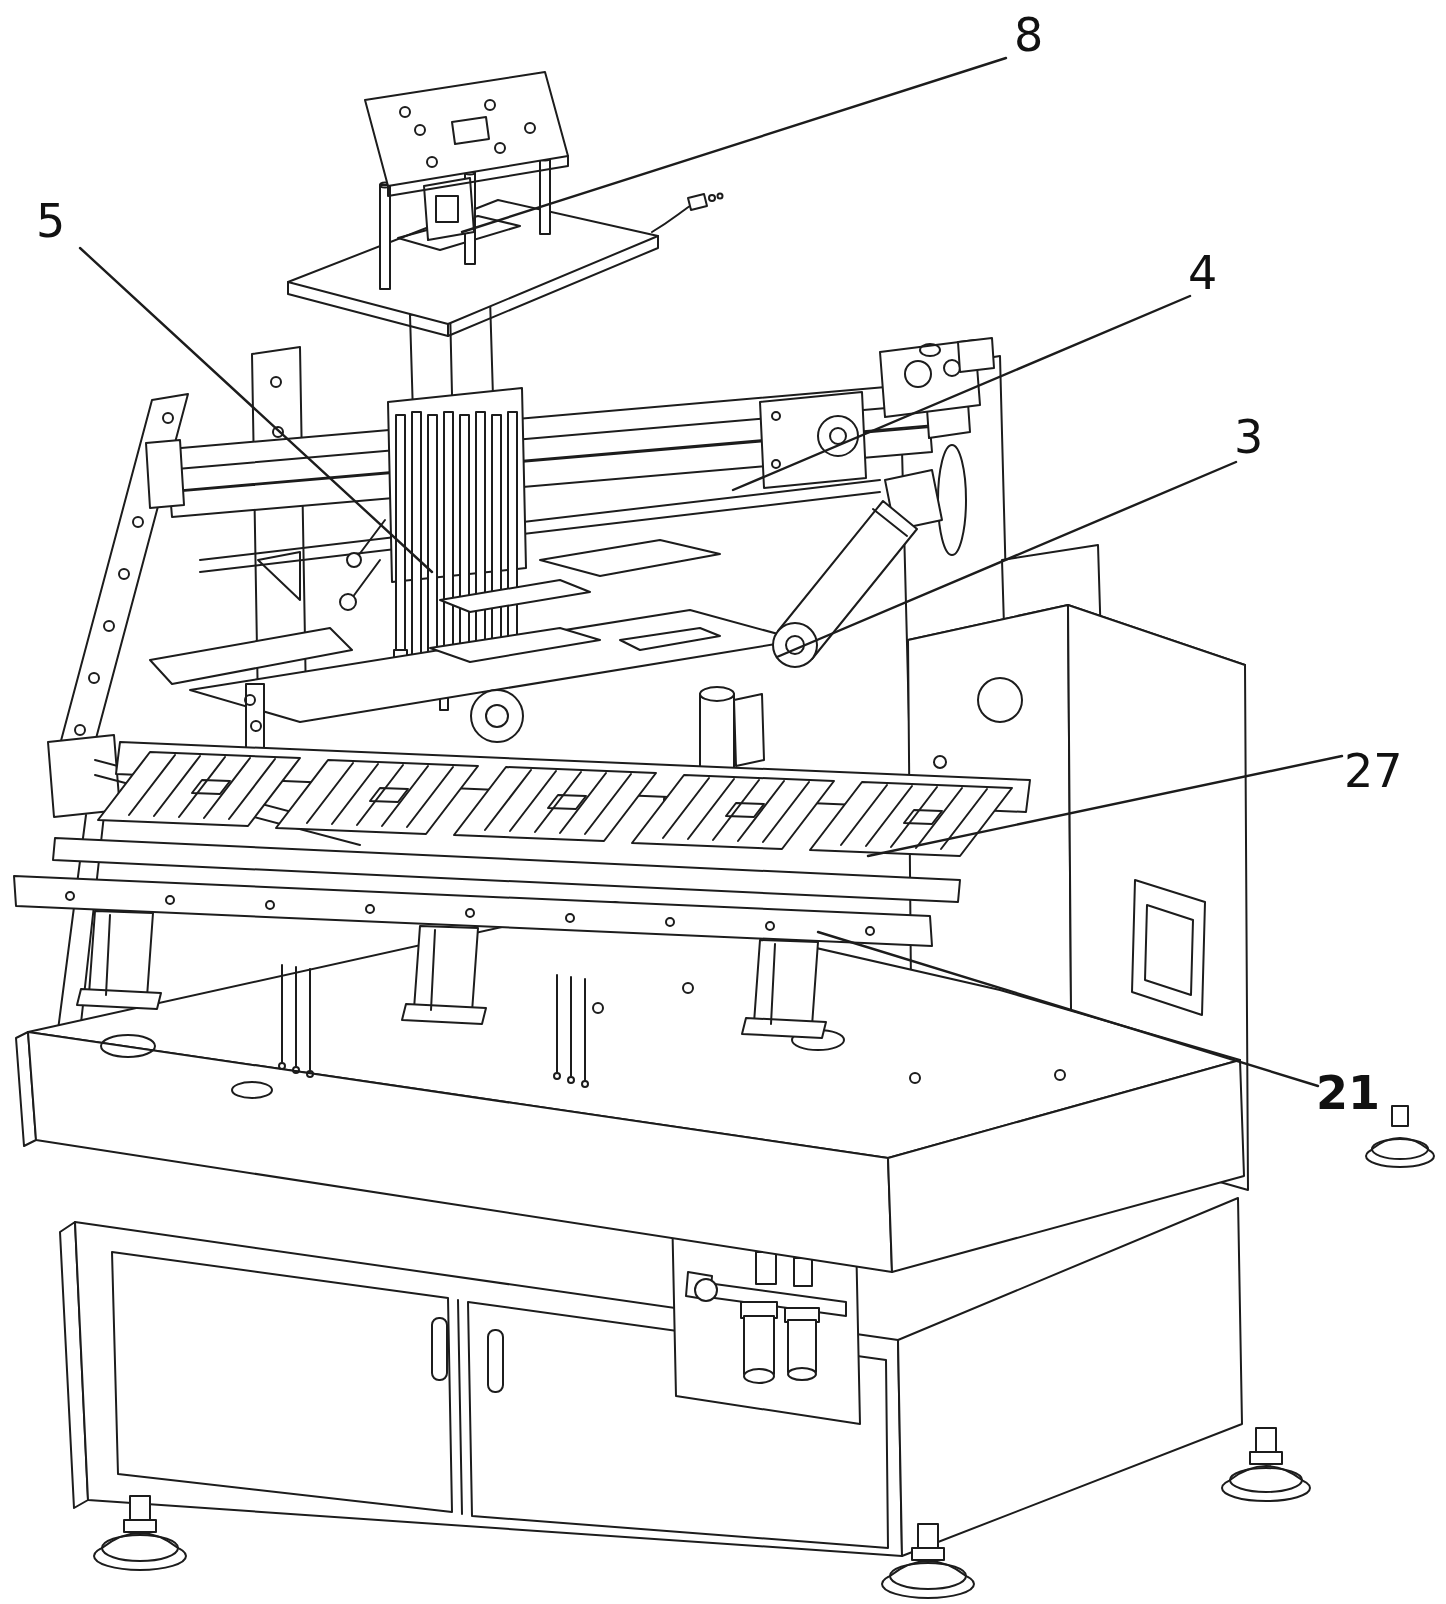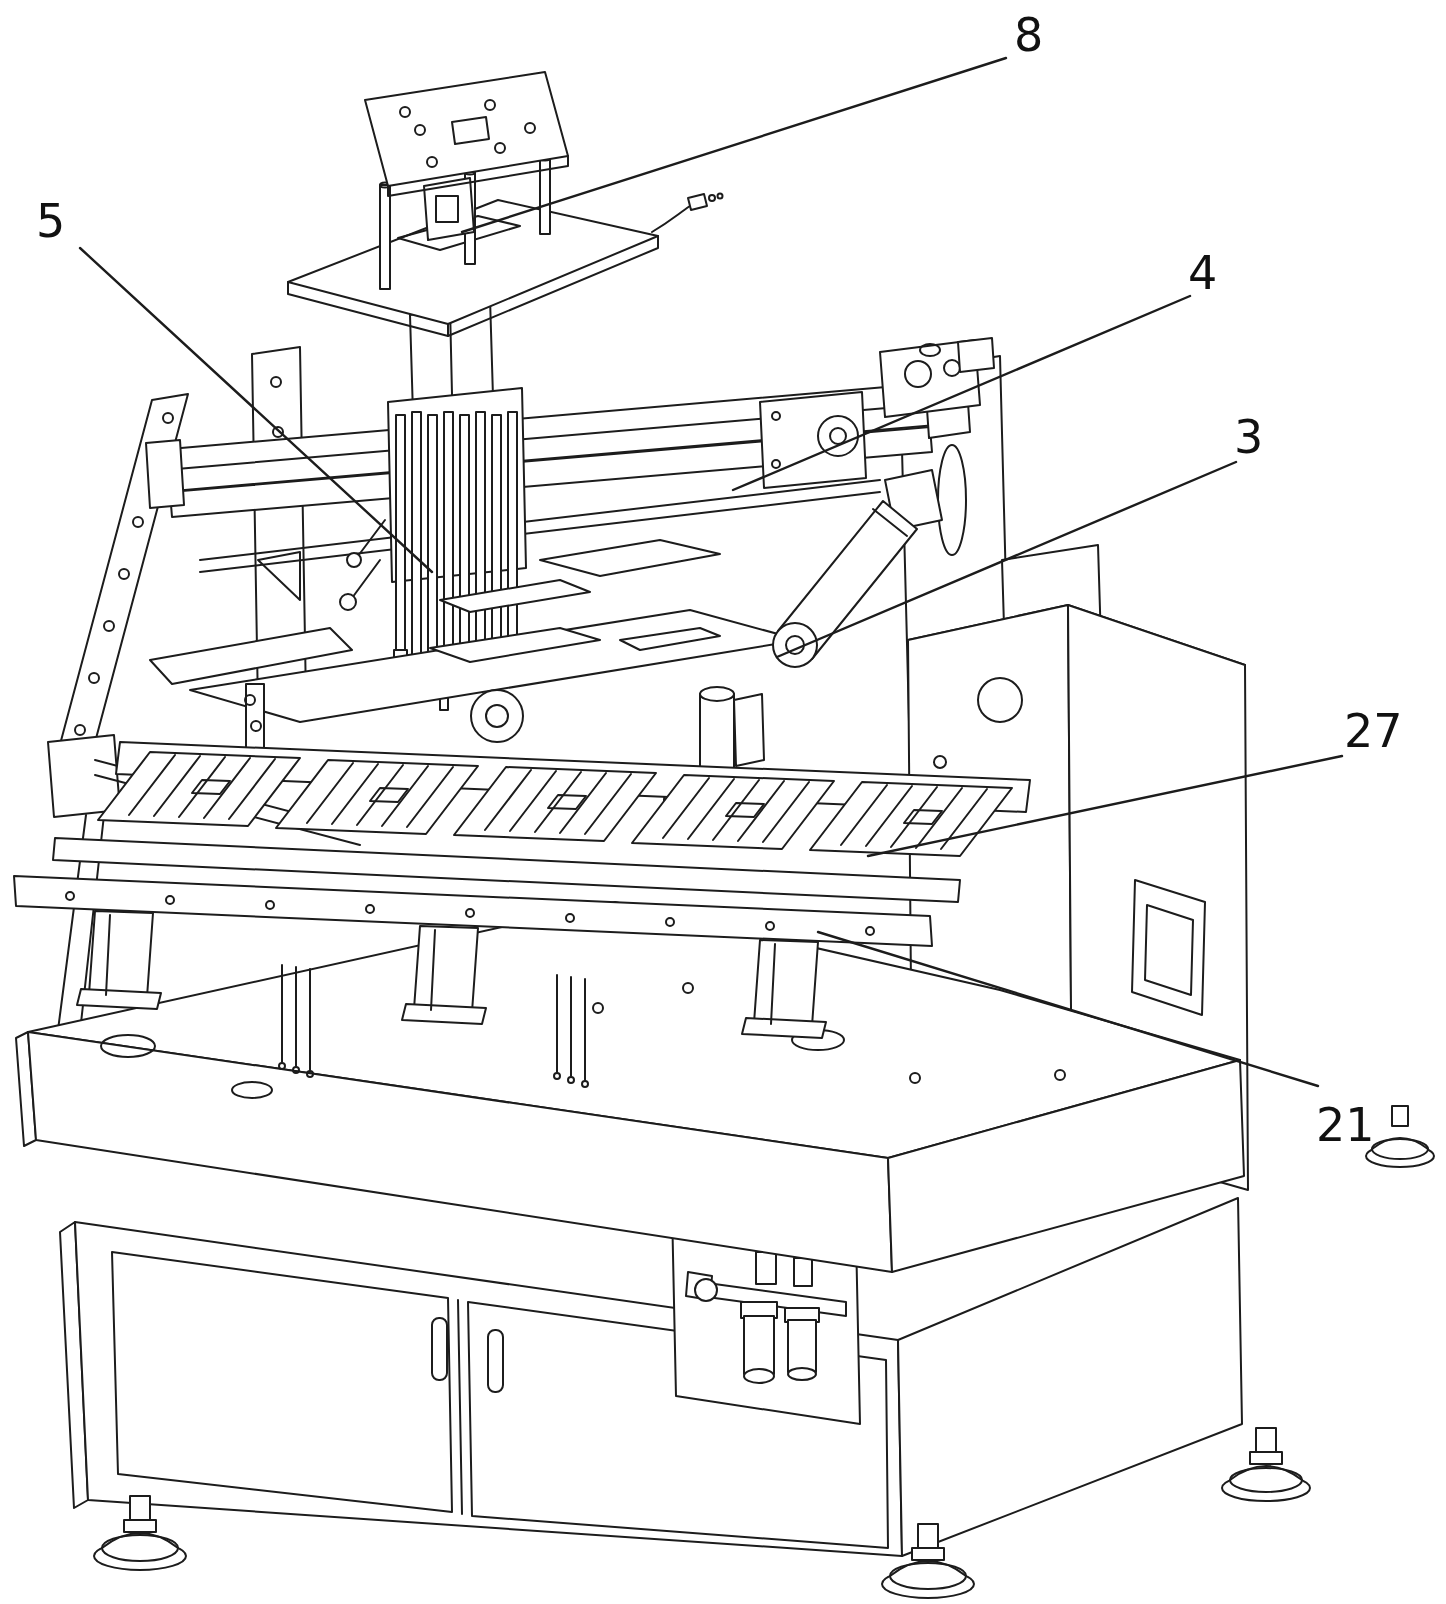--- a/index.html
+++ b/index.html
@@ -355,15 +355,15 @@
     <path class="leader" d="M1236,462 L777,657"></path>
     <path class="leader" d="M1342,756 L868,856"></path>
     <path class="leader" d="M1318,1086 L818,932"></path>
   </g>
 </svg>
 
   <div class="callout" style="left:1014px; top:12px;">8</div>
   <div class="callout" style="left:36px;   top:198px;">5</div>
   <div class="callout" style="left:1188px; top:250px;">4</div>
   <div class="callout" style="left:1234px; top:414px;">3</div>
-  <div class="callout" style="left:1344px; top:708px;">27</div>
-  <div class="callout" style="left:1316px; top:1102px;">21</div>
+  <div class="callout" style="left:1344px; top:748px;">27</div>
+  <div class="callout" style="left:1316px; top:1070px;font-weight:bold;">21</div>
 </div>
 
 </body></html>

